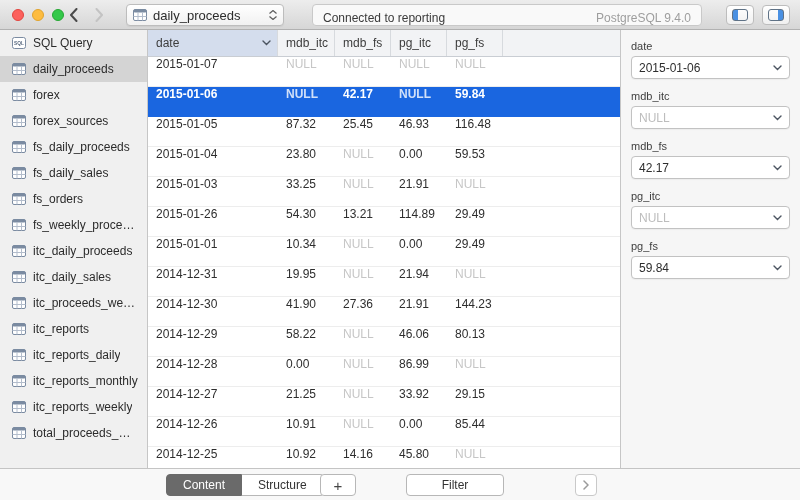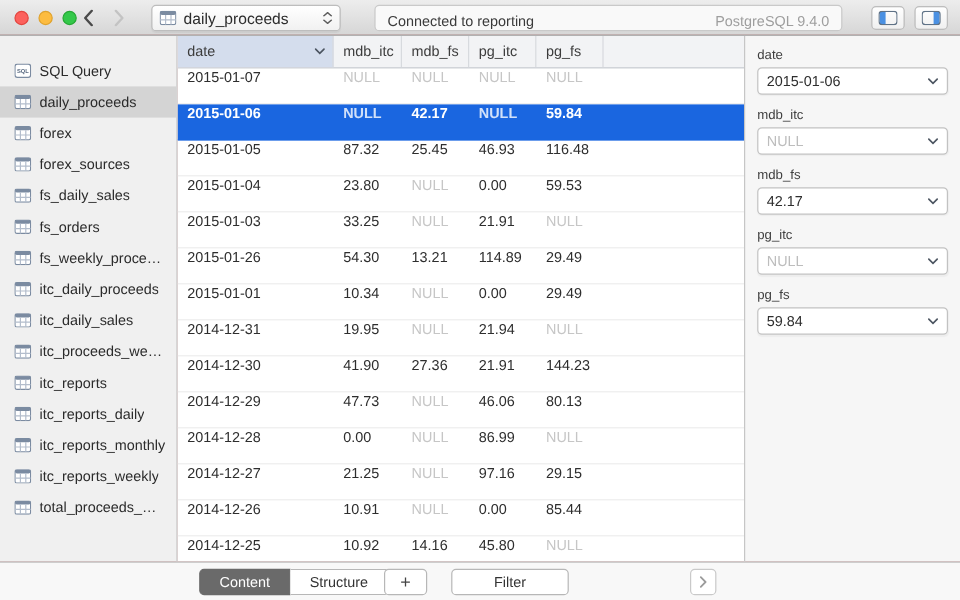--- a/index.html
+++ b/index.html
@@ -28,21 +28,21 @@
     background:#f9f9f9; border:1px solid #c9c9c9; border-radius:4px;
     display:flex; align-items:flex-end; justify-content:space-between; padding:0 10px; }
   .status-msg { font-size:12px; color:#3a3a3a; }
   .status-ver { font-size:12px; color:#9e9e9e; }
   .toggles { position:absolute; right:10px; top:5px; display:flex; gap:8px; }
   .toggle { width:28px; height:20px; background:linear-gradient(#ffffff,#f0f0f0);
     border:1px solid #bdbdbd; border-radius:4px; display:flex; align-items:center; justify-content:center; }
 
   
   .sidebar { position:absolute; left:0; top:30px; bottom:32px; width:148px;
-    background:#f0f0f0; border-right:1px solid #c6c6c6; padding-top:16px; overflow:hidden; }
+    background:#f0f0f0; border-right:1px solid #c6c6c6; padding-top:0; overflow:hidden; }
   .side-item { height:26px; display:flex; align-items:center; padding:0 8px 0 12px;
     font-size:12px; color:#2b2b2b; white-space:nowrap; }
   .side-item.sel { background:#d4d4d4; }
   .side-icon { width:14px; height:12px; margin-right:7px; flex:none; display:inline-flex; }
   .side-label { overflow:hidden; text-overflow:ellipsis; }
 
   
   .main { position:absolute; left:148px; right:180px; top:30px; bottom:32px; background:#fff; overflow:hidden; }
   .grid-header { display:flex; height:27px; background:#f2f3f5; border-bottom:1px solid #c9cdd3; }
   .th { display:flex; align-items:center; justify-content:space-between;
@@ -77,21 +77,21 @@
   .footer { position:absolute; left:0; right:0; bottom:0; height:32px;
     background:#f8f8f8; border-top:1px solid #c4c4c4; }
   .seg { position:absolute; left:166px; top:5px; display:flex; height:22px; }
   .seg-btn { display:flex; align-items:center; justify-content:center; padding:0 16px;
     background:#fff; border:1px solid #b7b7b7; font-size:12px; color:#333; }
   .seg-btn.active { background:#6a6a6a; color:#fff; border-color:#6a6a6a; border-radius:4px 0 0 4px; }
   .seg-btn.inactive { border-left:none; border-radius:0 4px 4px 0; }
   .btn { position:absolute; top:5px; height:22px; background:#fff; border:1px solid #b7b7b7;
     border-radius:4px; display:flex; align-items:center; justify-content:center; font-size:12px; color:#333; }
   .btn.add { left:320px; width:36px; font-size:15px; color:#444; }
-  .btn.filter { left:376px; width:98px; }
+  .btn.filter { left:406px; width:98px; }
   .pager { position:absolute; left:500px; top:5px; height:22px; display:flex; align-items:center; }
   .page-label { font-size:12px; color:#3c3c3c; margin-right:14px;margin-top:45px; }
   .page-next { width:22px; height:22px; border:1px solid #c9c9c9; border-radius:4px;
     background:#fff; display:flex; align-items:center; justify-content:center; }
 </style>
 </head>
 <body>
 
 <div class="window">
 
@@ -189,20 +189,30 @@
       </div>
       <div class="side-item">
         <span class="side-icon">
           <svg width="14" height="12" viewBox="0 0 14 12">
             <rect x="0.5" y="0.5" width="13" height="11" rx="1.5" fill="#fff" stroke="#7b8ba1"></rect>
             <rect x="0.5" y="0.5" width="13" height="3" rx="1.5" fill="#7b8ba1"></rect>
             <path d="M5 3.5v8M9.5 3.5v8M0.5 7.5h13" stroke="#b3bdcc" fill="none"></path>
           </svg>
         </span>
         <span class="side-label">forex_sources</span>
+      </div>
+      <div class="side-item">
+        <span class="side-icon">
+          <svg width="14" height="12" viewBox="0 0 14 12">
+            <rect x="0.5" y="0.5" width="13" height="11" rx="1.5" fill="#fff" stroke="#7b8ba1"></rect>
+            <rect x="0.5" y="0.5" width="13" height="3" rx="1.5" fill="#7b8ba1"></rect>
+            <path d="M5 3.5v8M9.5 3.5v8M0.5 7.5h13" stroke="#b3bdcc" fill="none"></path>
+          </svg>
+        </span>
+        <span class="side-label">fs_daily_proceeds</span>
       </div>
       <div class="side-item">
         <span class="side-icon">
           <svg width="14" height="12" viewBox="0 0 14 12">
             <rect x="0.5" y="0.5" width="13" height="11" rx="1.5" fill="#fff" stroke="#7b8ba1"></rect>
             <rect x="0.5" y="0.5" width="13" height="3" rx="1.5" fill="#7b8ba1"></rect>
             <path d="M5 3.5v8M9.5 3.5v8M0.5 7.5h13" stroke="#b3bdcc" fill="none"></path>
           </svg>
         </span>
         <span class="side-label">fs_daily_sales</span>
@@ -392,37 +402,37 @@
         </div>
         <div class="row">
           <div class="cell w0">2014-12-30</div>
           <div class="cell w1">41.90</div>
           <div class="cell w2">27.36</div>
           <div class="cell w3">21.91</div>
           <div class="cell w4">144.23</div>
         </div>
         <div class="row">
           <div class="cell w0">2014-12-29</div>
-          <div class="cell w1">47.73</div>
+          <div class="cell w1">58.22</div>
           <div class="cell w2 null">NULL</div>
           <div class="cell w3">46.06</div>
           <div class="cell w4">80.13</div>
         </div>
         <div class="row">
           <div class="cell w0">2014-12-28</div>
           <div class="cell w1">0.00</div>
           <div class="cell w2 null">NULL</div>
           <div class="cell w3">86.99</div>
           <div class="cell w4 null">NULL</div>
         </div>
         <div class="row">
           <div class="cell w0">2014-12-27</div>
           <div class="cell w1">21.25</div>
           <div class="cell w2 null">NULL</div>
-          <div class="cell w3">97.16</div>
+          <div class="cell w3">33.92</div>
           <div class="cell w4">29.15</div>
         </div>
         <div class="row">
           <div class="cell w0">2014-12-26</div>
           <div class="cell w1">10.91</div>
           <div class="cell w2 null">NULL</div>
           <div class="cell w3">0.00</div>
           <div class="cell w4">85.44</div>
         </div>
         <div class="row">

